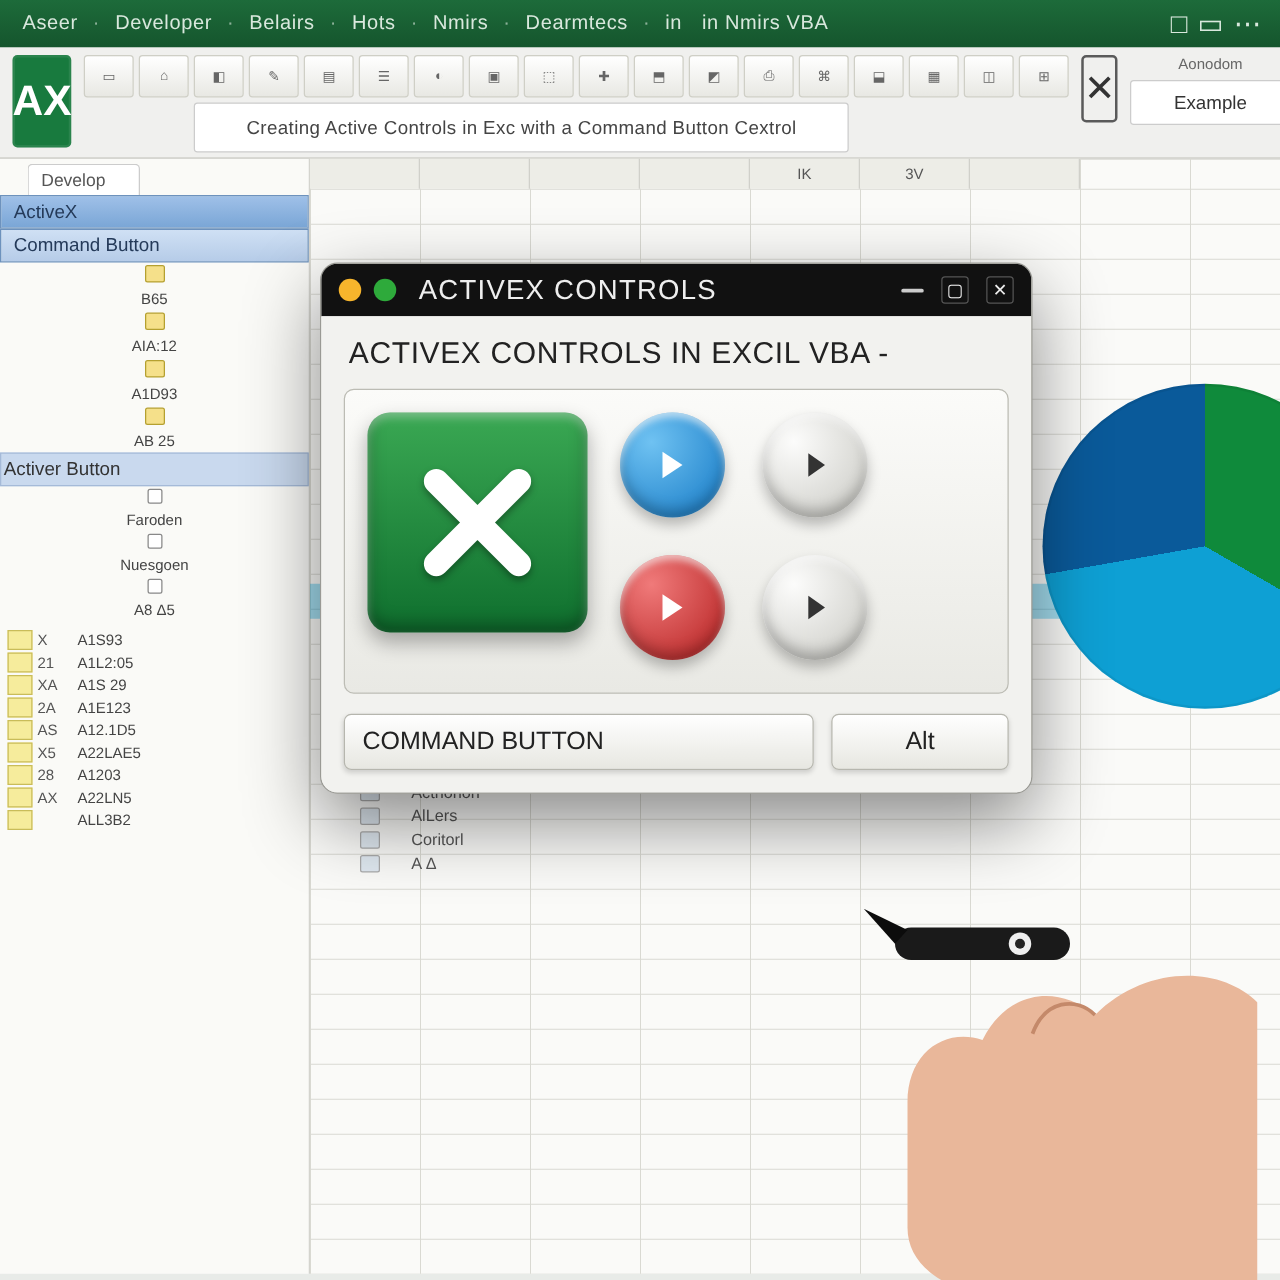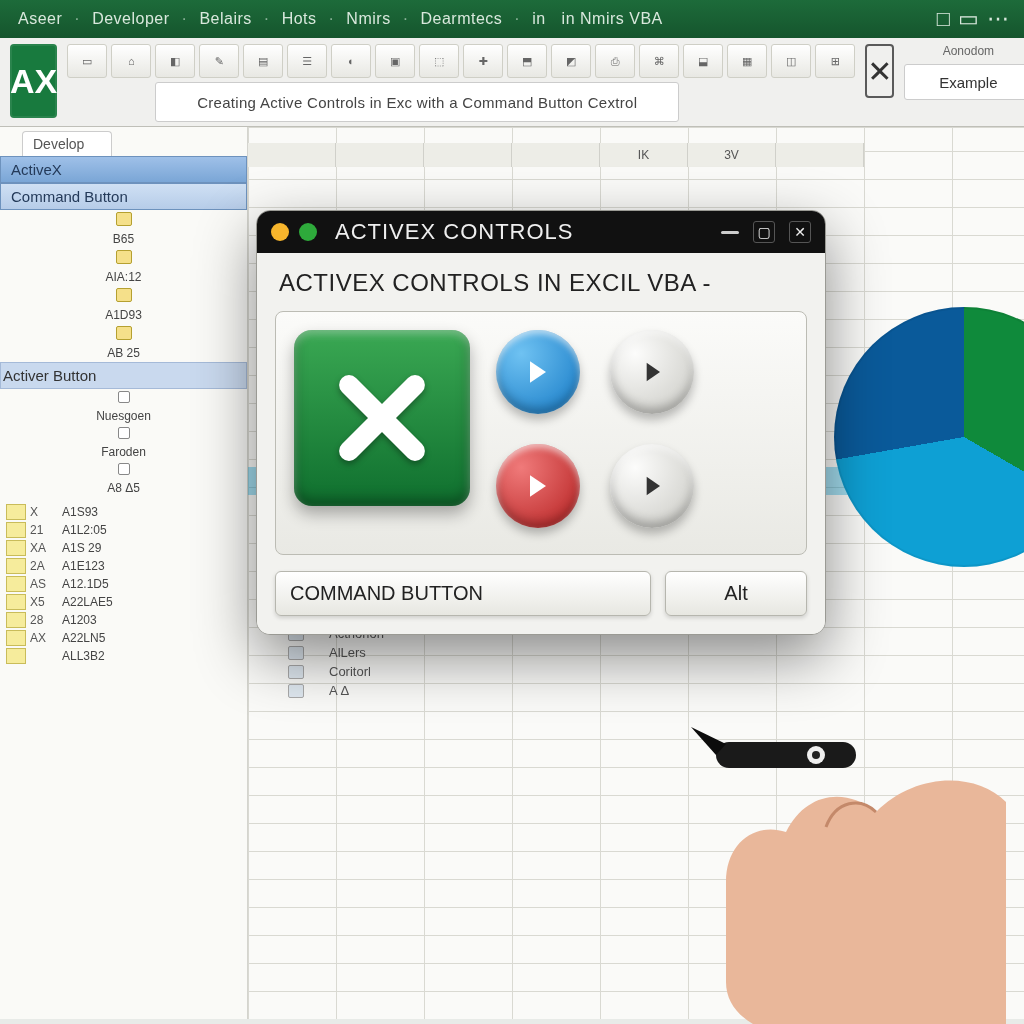--- a/index.html
+++ b/index.html
@@ -79,21 +79,21 @@
 .lp-table .r .c2{width:28px;color:#555}
 .lp-table .r .c3{flex:1;color:#444}
 
 .sheet {
   flex:1; position: relative; background:#fafaf8;
   background-image:
     repeating-linear-gradient(#d9d9d2 0 1px, transparent 1px 28px),
     repeating-linear-gradient(90deg,#d9d9d2 0 1px, transparent 1px 88px);
   background-position: 0 24px;
 }
-.col-hdrs{position:absolute;top:16px;left:0;right:0;height:24px;display:flex}
+.col-hdrs{position:absolute;top:0;left:0;right:0;height:24px;display:flex}
 .col-hdrs div{width:88px;border-right:1px solid #d0d0ca;background:#edede7;font-size:12px;color:#555;display:flex;align-items:center;justify-content:center}
 .bluebar{position:absolute;left:0;right:0;top:340px;height:28px;background:rgba(0,166,223,.35)}
 .circle-chart{
   position:absolute;right:-70px;top:180px;width:260px;height:260px;border-radius:50%;
   background: conic-gradient(#0f8a3b 0 120deg,#0ea0d4 120deg 260deg,#0a5a9a 260deg 360deg);
   box-shadow: inset 0 0 0 2px rgba(0,0,0,.06);
 }
 .mid-list{position:absolute;left:40px;top:440px;font-size:13px;color:#555}
 .mid-list .mr{display:flex;gap:25px;align-items:center;padding:2px 0}
 .mid-list .ic{width:16px;height:14px;border:1px solid #aaa;background:#dfe8f0;border-radius:2px}
@@ -218,25 +218,25 @@
         <span class="sw"></span>
         <span>A1D93</span>
       </div>
     <div class="lp-row">
         <span class="sw"></span>
         <span>AB 25</span>
       </div>
     <div class="lp-sub">Activer Button</div>
     <div class="lp-row">
         <span class="cb"></span>
+        <span>Faroden</span>
+      </div>
+    <div class="lp-row">
+        <span class="cb"></span>
         <span>Nuesgoen</span>
-      </div>
-    <div class="lp-row">
-        <span class="cb"></span>
-        <span>Faroden</span>
       </div>
     <div class="lp-row">
         <span class="cb"></span>
         <span>A8 Δ5</span>
       </div>
     <div class="lp-table">
       <div class="r">
           <span class="c1"></span>
           <span class="c2">X</span>
           <span class="c3">A1S93</span>

